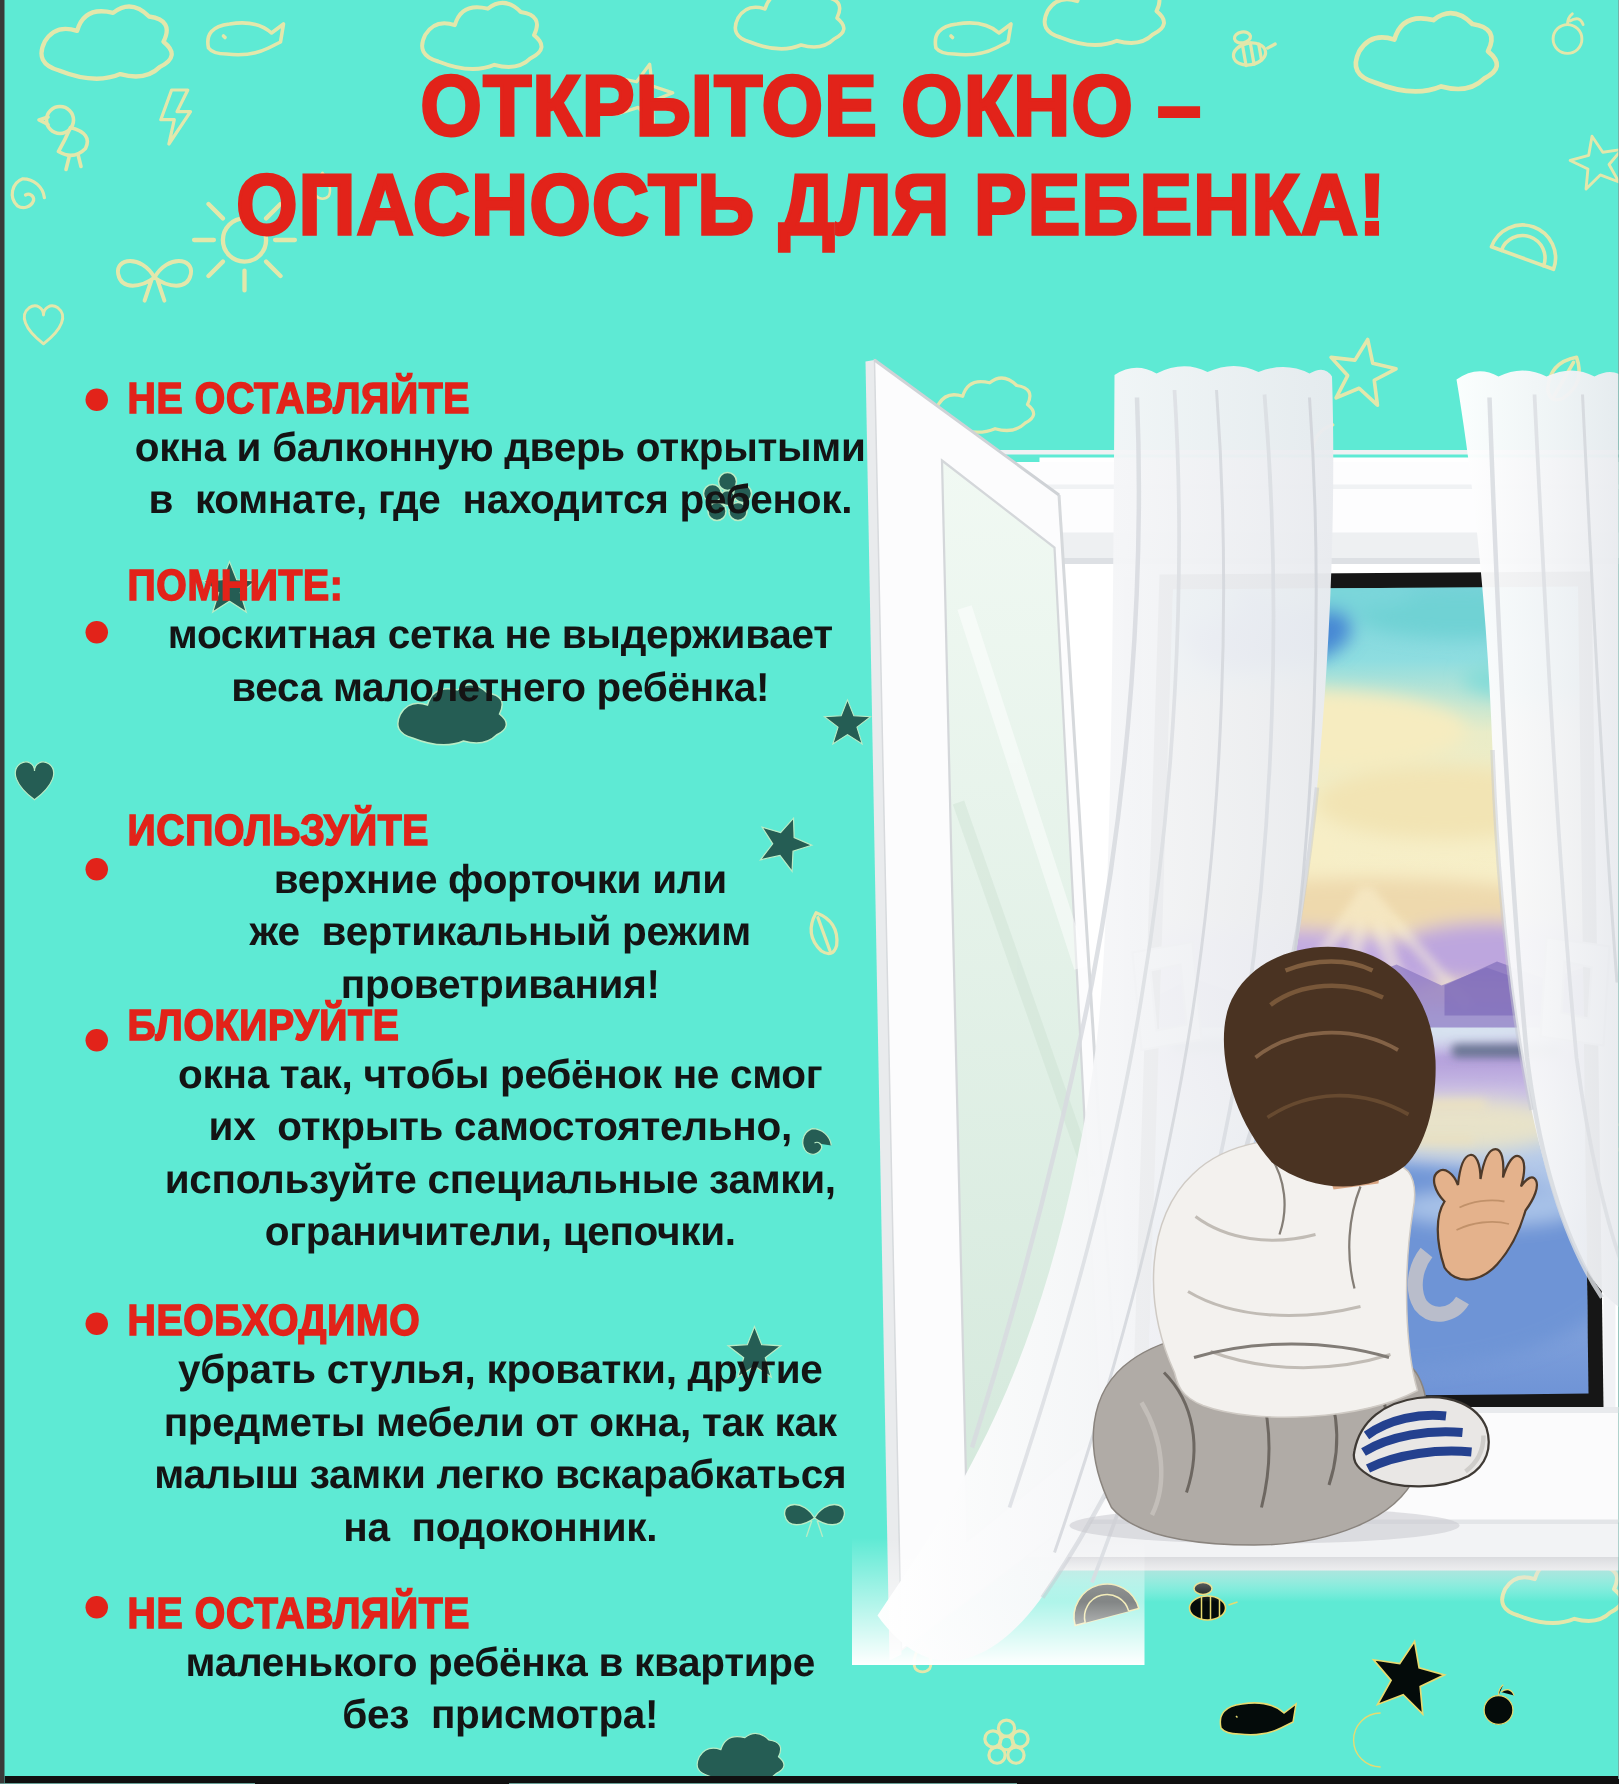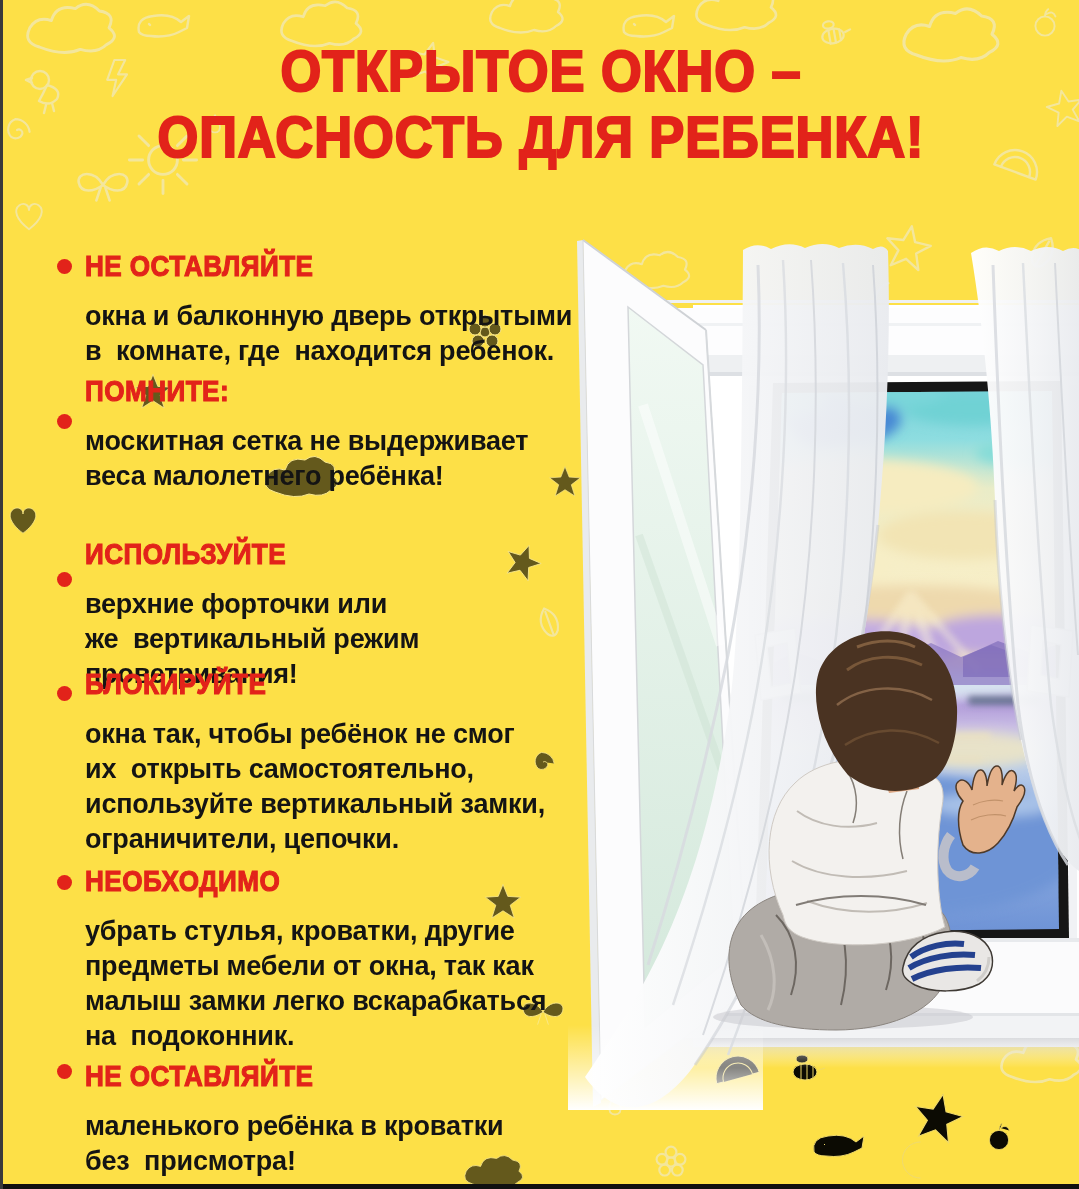--- a/index.html
+++ b/index.html
@@ -1,19 +1,19 @@
 <!DOCTYPE html>
 <html style="--red: #e2231a; --ink: #141414;"><head>
 <meta charset="utf-8">
 <style>
   :root{ --red:#e2231a; --ink:#141414; }
   html,body{margin:0;padding:0;background:#888;}
   .poster{
     position:relative; width:1079px; height:1189px; margin:0 auto;
-    background:#fde047; overflow:hidden;
+    background:#5eead4; overflow:hidden;
     font-family:"Liberation Sans", sans-serif;
     border-left:3px solid #3a3a3a;
     box-sizing:border-box;
   }
   .doodles{position:absolute; left:0; top:0; width:1079px; height:1189px; z-index:0;}
   .dd{stroke:#f2e7a6; fill:none; stroke-width:2.4; opacity:.9; stroke-linecap:round; stroke-linejoin:round;}
   .dd-b{stroke:#f0da6b; opacity:.95;}
   .dd-f{stroke:#f6eebc; opacity:.6;}
 
   .title{
@@ -42,22 +42,22 @@
   .tip:nth-child(4) .dot{top:17px}
   .tip:nth-child(5) .dot{top:9px}
   .tip:nth-child(6) .dot{top:3px}
   .tip h2{
     margin:0 0 0 28px; font-size:29px; line-height:30px; color:var(--red);
     transform:scaleX(.9); transform-origin:left center;
     -webkit-text-stroke:1.1px var(--red); letter-spacing:.5px; font-weight:bold;
     white-space:nowrap;
   }
   .tip p{
-    margin:18px 0 0 28px; font-size:27px; line-height:35px; color:var(--ink);
-    font-weight:bold; white-space:pre-wrap; letter-spacing:-0.2px;
+    margin:0 0 0 28px; font-size:27px; line-height:35px; color:var(--ink);
+    font-weight:bold; white-space:pre-wrap; letter-spacing:-0.2px;text-align:center;
   }
 
   .scene{position:absolute; left:540px; top:205px; width:539px; height:905px; z-index:1;}
   .bottom-line{position:absolute; left:0; bottom:0; width:100%; height:5px; background:#101010; z-index:5;}
 </style>
 </head>
 <body>
 
 <div class="poster">
 
@@ -198,35 +198,35 @@
       <h2>ИСПОЛЬЗУЙТЕ</h2>
       <p>верхние форточки или
 же  вертикальный режим
 проветривания!</p>
     </div>
     <div class="tip">
       <span class="dot"></span>
       <h2>БЛОКИРУЙТЕ</h2>
       <p>окна так, чтобы ребёнок не смог
 их  открыть самостоятельно,
-используйте вертикальный замки,
+используйте специальные замки,
 ограничители, цепочки.</p>
     </div>
     <div class="tip">
       <span class="dot"></span>
       <h2>НЕОБХОДИМО</h2>
       <p>убрать стулья, кроватки, другие
 предметы мебели от окна, так как
 малыш замки легко вскарабкаться
 на  подоконник.</p>
     </div>
     <div class="tip">
       <span class="dot"></span>
       <h2>НЕ ОСТАВЛЯЙТЕ</h2>
-      <p>маленького ребёнка в кроватки
+      <p>маленького ребёнка в квартире
 без  присмотра!</p>
     </div>
   </section>
 
   <svg class="scene" viewBox="0 0 539 905" xmlns="http://www.w3.org/2000/svg">
     <defs>
       <linearGradient id="skyGrad" gradientUnits="userSpaceOnUse" x1="0" y1="186" x2="0" y2="727">
         <stop offset="0" stop-color="#79d2da"></stop>
           <stop offset=".09" stop-color="#8edde0"></stop>
         <stop offset=".18" stop-color="#e9ecc8"></stop>

